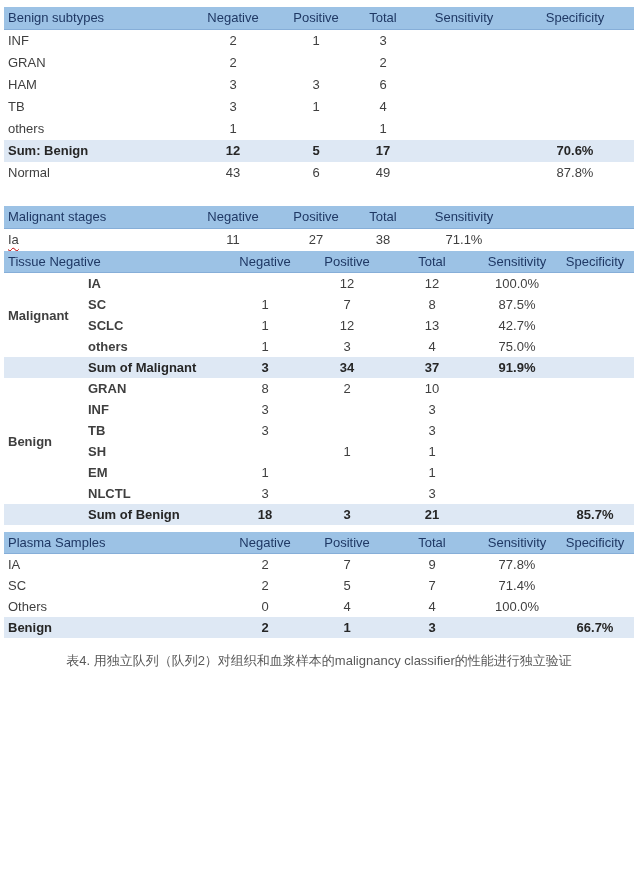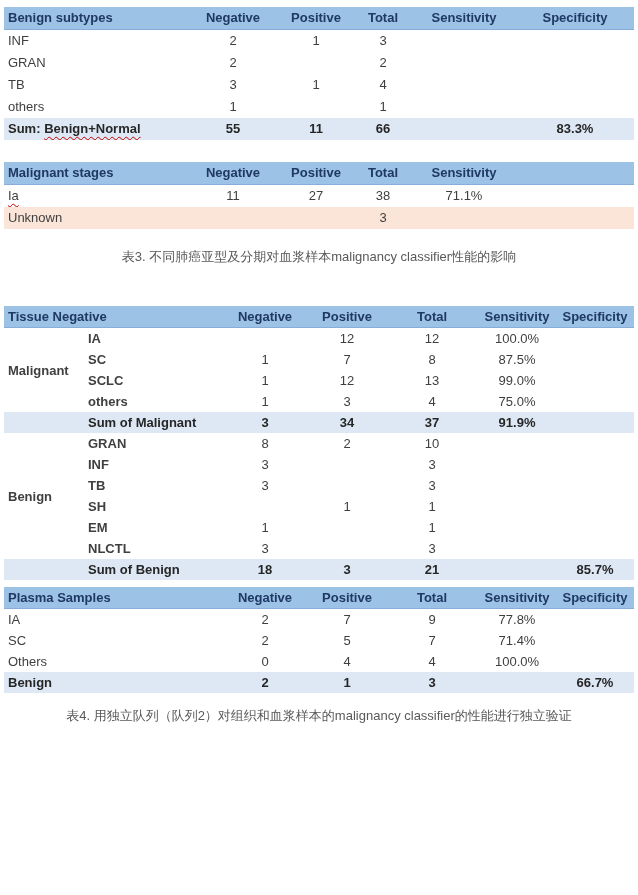--- a/index.html
+++ b/index.html
@@ -10,21 +10,21 @@
   }
   .doc { padding:7px 4px 0 4px; }
   table { border-collapse:collapse; table-layout:fixed; width:630px; }
   th, td {
     padding:0 4px; font-size:13px; line-height:22px; height:22px;
     overflow:hidden; white-space:nowrap; font-weight:normal;
   }
   .t34 th, .t34 td { line-height:21px; height:21px; }
   thead th {
     background:var(--header-bg, #9CC2E5); color:var(--header-text, #1F3864);
-    font-weight:bold; text-align:center;
+    font-weight:normal; text-align:center;
     border-bottom:1px solid var(--header-border, #86AED8);
   }
   thead th.col-label { text-align:left; }
   td.num { text-align:center; }
   td.lbl { text-align:left; }
   td.grp { text-align:left; font-weight:bold; vertical-align:middle; }
   .bold-lbl { font-weight:bold; }
   tr.sum-row td { background:var(--sum-row-bg, #DEE8F4); font-weight:bold; color:var(--sum-text, #262626); }
   tr.unknown-row td { background:var(--unknown-row-bg, #FAE5D8); }
   .squiggle {
@@ -92,42 +92,58 @@
       </tr>
       <tr>
         <td class="lbl">GRAN</td>
         <td class="num">2</td>
         <td class="num"></td>
         <td class="num">2</td>
         <td class="num"></td>
         <td class="num"></td>
       </tr>
       <tr>
+        <td class="lbl">HAM</td>
+        <td class="num">3</td>
+        <td class="num">3</td>
+        <td class="num">6</td>
+        <td class="num"></td>
+        <td class="num"></td>
+      </tr>
+      <tr>
         <td class="lbl">TB</td>
         <td class="num">3</td>
         <td class="num">1</td>
         <td class="num">4</td>
         <td class="num"></td>
         <td class="num"></td>
       </tr>
       <tr>
         <td class="lbl">others</td>
         <td class="num">1</td>
         <td class="num"></td>
         <td class="num">1</td>
         <td class="num"></td>
         <td class="num"></td>
       </tr>
       <tr class="sum-row">
-        <td class="lbl"><span>Sum: </span><span class="squiggle">Benign+Normal</span></td>
-        <td class="num">55</td>
-        <td class="num">11</td>
-        <td class="num">66</td>
-        <td class="num"></td>
-        <td class="num">83.3%</td>
+        <td class="lbl">Sum: Benign</td>
+        <td class="num">12</td>
+        <td class="num">5</td>
+        <td class="num">17</td>
+        <td class="num"></td>
+        <td class="num">70.6%</td>
+      </tr>
+      <tr>
+        <td class="lbl">Normal</td>
+        <td class="num">43</td>
+        <td class="num">6</td>
+        <td class="num">49</td>
+        <td class="num"></td>
+        <td class="num">87.8%</td>
       </tr>
     </tbody>
   </table>
 
   <div class="gap-t2"></div>
 
   <table class="t12">
     <colgroup>
         <col class="c-label">
         <col class="c-neg">
@@ -148,32 +164,23 @@
     </thead>
     <tbody>
       <tr>
         <td class="lbl"><span class="squiggle">Ia</span></td>
         <td class="num">11</td>
         <td class="num">27</td>
         <td class="num">38</td>
         <td class="num">71.1%</td>
         <td class="num"></td>
       </tr>
-      <tr class="unknown-row">
-        <td class="lbl">Unknown</td>
-        <td class="num"></td>
-        <td class="num"></td>
-        <td class="num">3</td>
-        <td class="num"></td>
-        <td class="num"></td>
-      </tr>
     </tbody>
   </table>
 
-  <div class="caption caption-1">表3. 不同肺癌亚型及分期对血浆样本malignancy classifier性能的影响</div>
 
   <table class="t34">
     <colgroup>
         <col class="c-grp">
         <col class="c-sub">
         <col class="c-neg">
         <col class="c-pos">
         <col class="c-tot">
         <col class="c-sen">
         <col class="c-spe">
@@ -204,21 +211,21 @@
         <td class="num">7</td>
         <td class="num">8</td>
         <td class="num">87.5%</td>
         <td class="num"></td>
       </tr>
       <tr>
         <td class="lbl bold-lbl">SCLC</td>
         <td class="num">1</td>
         <td class="num">12</td>
         <td class="num">13</td>
-        <td class="num">99.0%</td>
+        <td class="num">42.7%</td>
         <td class="num"></td>
       </tr>
       <tr>
         <td class="lbl bold-lbl">others</td>
         <td class="num">1</td>
         <td class="num">3</td>
         <td class="num">4</td>
         <td class="num">75.0%</td>
         <td class="num"></td>
       </tr>

